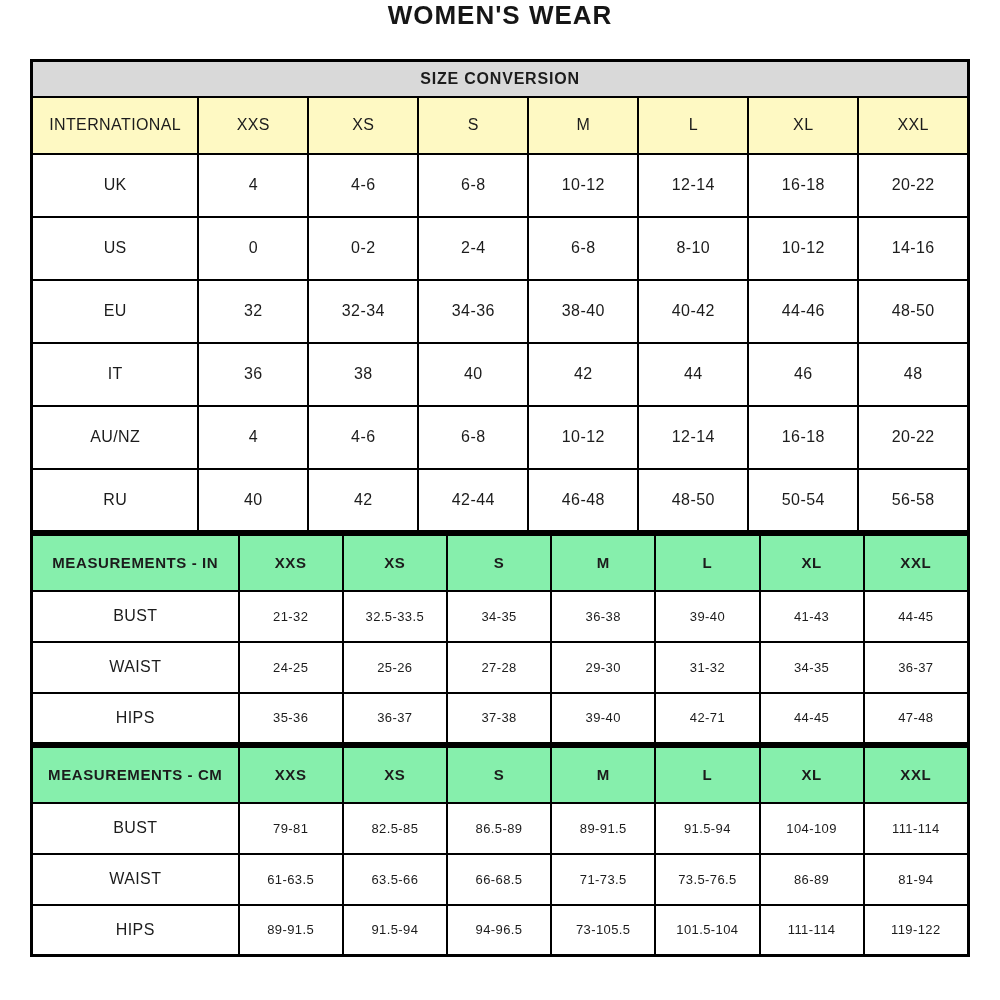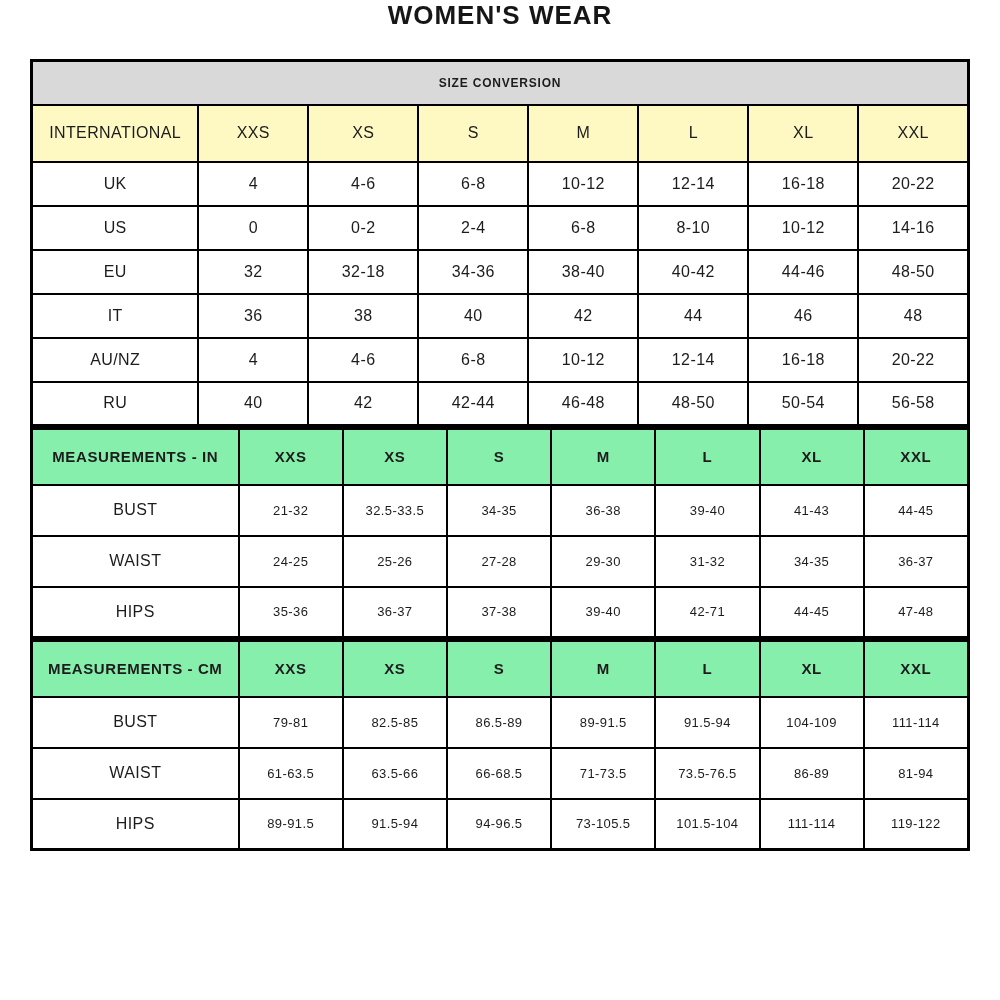--- a/index.html
+++ b/index.html
@@ -32,34 +32,34 @@
     border: 2px solid #000;
     text-align: center;
     vertical-align: middle;
     padding: 0 2px;
     letter-spacing: 0.4px;
     color: #1c1c1c;
   }
   
   #size-conversion-table { margin-top: 14px; }
   #size-conversion-table .banner th {
-    height: 44px;
+    height: 36px;
     background: #d9d9d9;
-    font-size: 12px;
+    font-size: 16px;
     font-weight: 700;
     letter-spacing: 0.8px;
   }
   #size-conversion-table .plain-header th {
     height: 57px;
     background: #fef9c3;
     font-size: 16px;
     font-weight: 400;
   }
   #size-conversion-table tbody td {
-    height: 44px;
+    height: 63px;
     font-size: 16px;
     font-weight: 400;
   }
   
   .measure-table { margin-top: 10px; }
   .measure-table .gray-header th {
     height: 56px;
     background: #86efac;
     font-size: 15px;
     font-weight: 700;
@@ -125,21 +125,21 @@
           <td>0-2</td>
           <td>2-4</td>
           <td>6-8</td>
           <td>8-10</td>
           <td>10-12</td>
           <td>14-16</td>
         </tr>
         <tr>
           <td class="row-label">EU</td>
           <td>32</td>
-          <td>32-18</td>
+          <td>32-34</td>
           <td>34-36</td>
           <td>38-40</td>
           <td>40-42</td>
           <td>44-46</td>
           <td>48-50</td>
         </tr>
         <tr>
           <td class="row-label">IT</td>
           <td>36</td>
           <td>38</td>

